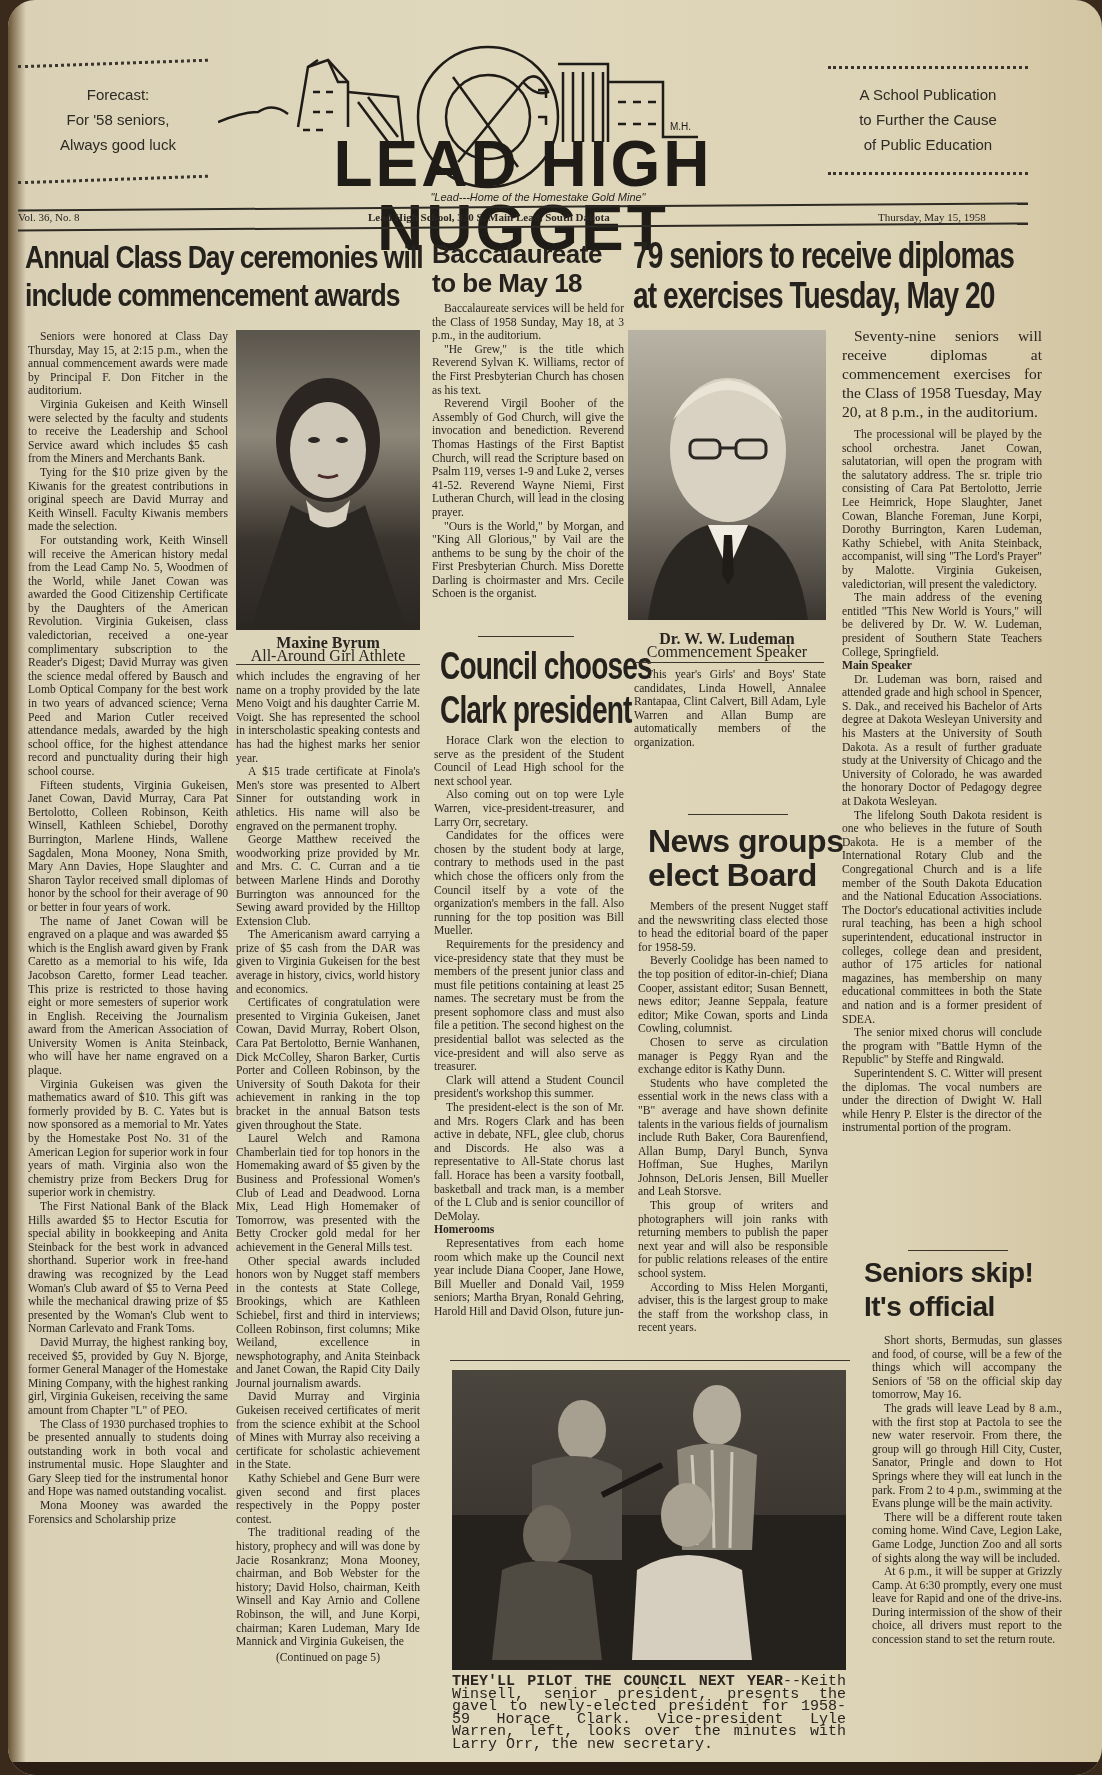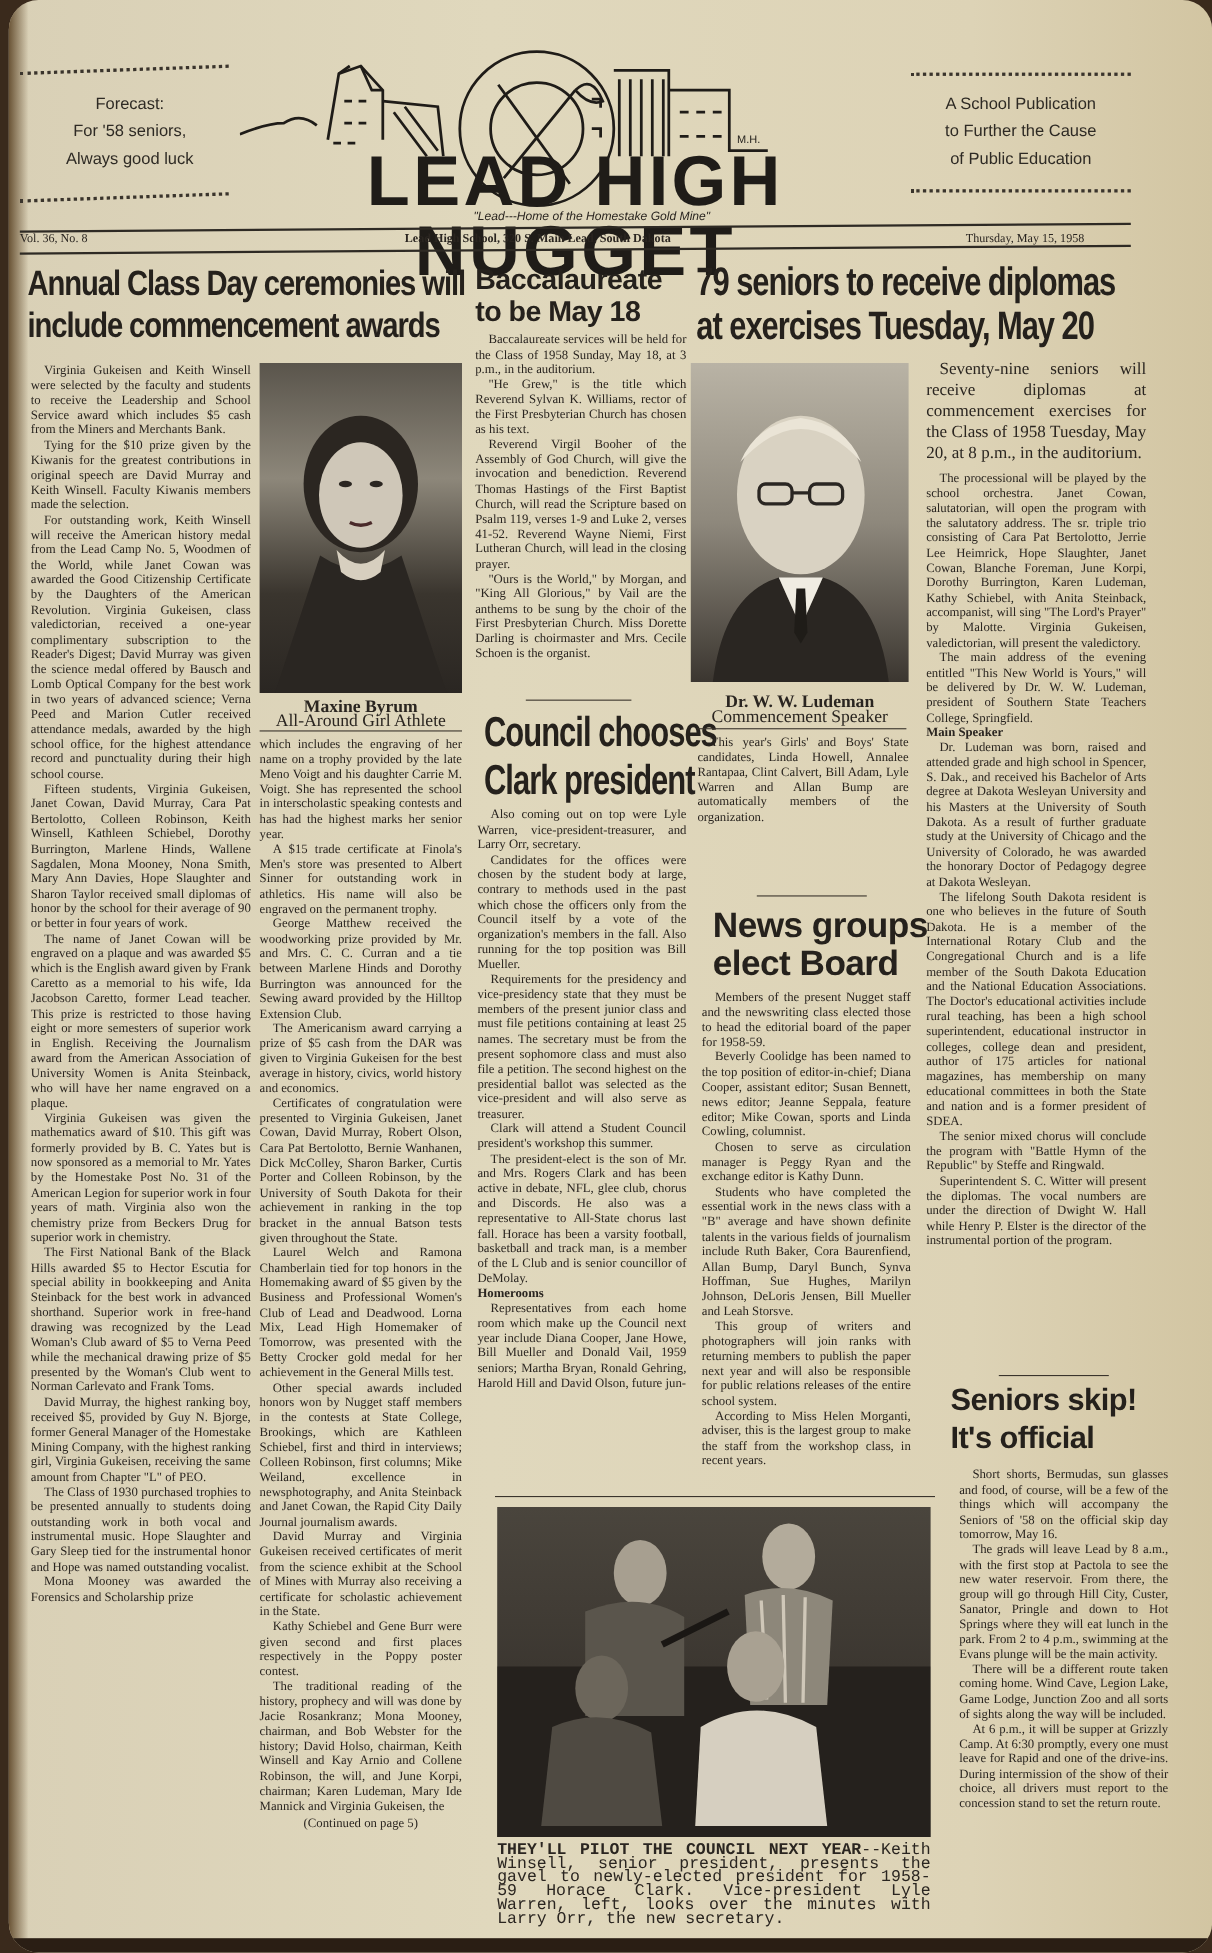--- a/index.html
+++ b/index.html
@@ -73,20 +73,21 @@
   <div class="folio" style="left:360px;font-weight:bold;">Lead High School, 320 S. Main Lead, South Dakota</div>
   <div class="folio" style="left:870px;">Thursday, May 15, 1958</div>
   <div class="rule" style="left:10px;top:226px;width:1010px;transform:rotate(-0.4deg);"></div>
 
   <div class="hl" style="left:17px;top:238px;font-size:32px;line-height:38px;transform:scaleX(0.83);white-space:nowrap;">
     <div>Annual Class Day ceremonies will</div>
     <div>include commencement awards</div>
   </div>
 
   <div class="col" style="left:20px;top:330px;width:200px;height:1430px;">
+    <p>Seniors were honored at Class Day Thursday, May 15, at 2:15 p.m., when the annual commencement awards were made by Principal F. Don Fitcher in the auditorium.</p>
     <p>Virginia Gukeisen and Keith Winsell were selected by the faculty and students to receive the Leadership and School Service award which includes $5 cash from the Miners and Merchants Bank.</p>
     <p>Tying for the $10 prize given by the Kiwanis for the greatest contributions in original speech are David Murray and Keith Winsell. Faculty Kiwanis members made the selection.</p>
     <p>For outstanding work, Keith Winsell will receive the American history medal from the Lead Camp No. 5, Woodmen of the World, while Janet Cowan was awarded the Good Citizenship Certificate by the Daughters of the American Revolution. Virginia Gukeisen, class valedictorian, received a one-year complimentary subscription to the Reader's Digest; David Murray was given the science medal offered by Bausch and Lomb Optical Company for the best work in two years of advanced science; Verna Peed and Marion Cutler received attendance medals, awarded by the high school office, for the highest attendance record and punctuality during their high school course.</p>
     <p>Fifteen students, Virginia Gukeisen, Janet Cowan, David Murray, Cara Pat Bertolotto, Colleen Robinson, Keith Winsell, Kathleen Schiebel, Dorothy Burrington, Marlene Hinds, Wallene Sagdalen, Mona Mooney, Nona Smith, Mary Ann Davies, Hope Slaughter and Sharon Taylor received small diplomas of honor by the school for their average of 90 or better in four years of work.</p>
     <p>The name of Janet Cowan will be engraved on a plaque and was awarded $5 which is the English award given by Frank Caretto as a memorial to his wife, Ida Jacobson Caretto, former Lead teacher. This prize is restricted to those having eight or more semesters of superior work in English. Receiving the Journalism award from the American Association of University Women is Anita Steinback, who will have her name engraved on a plaque.</p>
     <p>Virginia Gukeisen was given the mathematics award of $10. This gift was formerly provided by B. C. Yates but is now sponsored as a memorial to Mr. Yates by the Homestake Post No. 31 of the American Legion for superior work in four years of math. Virginia also won the chemistry prize from Beckers Drug for superior work in chemistry.</p>
     <p>The First National Bank of the Black Hills awarded $5 to Hector Escutia for special ability in bookkeeping and Anita Steinback for the best work in advanced shorthand. Superior work in free-hand drawing was recognized by the Lead Woman's Club award of $5 to Verna Peed while the mechanical drawing prize of $5 presented by the Woman's Club went to Norman Carlevato and Frank Toms.</p>
     <p>David Murray, the highest ranking boy, received $5, provided by Guy N. Bjorge, former General Manager of the Homestake Mining Company, with the highest ranking girl, Virginia Gukeisen, receiving the same amount from Chapter "L" of PEO.</p>
     <p>The Class of 1930 purchased trophies to be presented annually to students doing outstanding work in both vocal and instrumental music. Hope Slaughter and Gary Sleep tied for the instrumental honor and Hope was named outstanding vocalist.</p>
     <p>Mona Mooney was awarded the Forensics and Scholarship prize</p>
@@ -133,20 +134,21 @@
     <p>Reverend Virgil Booher of the Assembly of God Church, will give the invocation and benediction. Reverend Thomas Hastings of the First Baptist Church, will read the Scripture based on Psalm 119, verses 1-9 and Luke 2, verses 41-52. Reverend Wayne Niemi, First Lutheran Church, will lead in the closing prayer.</p>
     <p>"Ours is the World," by Morgan, and "King All Glorious," by Vail are the anthems to be sung by the choir of the First Presbyterian Church. Miss Dorette Darling is choirmaster and Mrs. Cecile Schoen is the organist.</p>
   </div>
   <div class="short-rule" style="left:470px;top:636px;width:96px;"></div>
 
   <div class="hl" style="left:432px;top:644px;font-size:38px;line-height:44px;transform:scaleX(0.74);white-space:nowrap;">
     <div>Council chooses</div>
     <div>Clark president</div>
   </div>
   <div class="col" style="left:426px;top:734px;width:190px;height:640px;">
+    <p>Horace Clark won the election to serve as the president of the Student Council of Lead High school for the next school year.</p>
     <p>Also coming out on top were Lyle Warren, vice-president-treasurer, and Larry Orr, secretary.</p>
     <p>Candidates for the offices were chosen by the student body at large, contrary to methods used in the past which chose the officers only from the Council itself by a vote of the organization's members in the fall. Also running for the top position was Bill Mueller.</p>
     <p>Requirements for the presidency and vice-presidency state that they must be members of the present junior class and must file petitions containing at least 25 names. The secretary must be from the present sophomore class and must also file a petition. The second highest on the presidential ballot was selected as the vice-president and will also serve as treasurer.</p>
     <p>Clark will attend a Student Council president's workshop this summer.</p>
     <p>The president-elect is the son of Mr. and Mrs. Rogers Clark and has been active in debate, NFL, glee club, chorus and Discords. He also was a representative to All-State chorus last fall. Horace has been a varsity football, basketball and track man, is a member of the L Club and is senior councillor of DeMolay.</p>
     <p class="sub">Homerooms</p>
     <p>Representatives from each home room which make up the Council next year include Diana Cooper, Jane Howe, Bill Mueller and Donald Vail, 1959 seniors; Martha Bryan, Ronald Gehring, Harold Hill and David Olson, future jun-</p>
   </div>
 
   <div class="hl" style="left:625px;top:236px;font-size:36px;line-height:40px;transform:scaleX(0.78);white-space:nowrap;">

